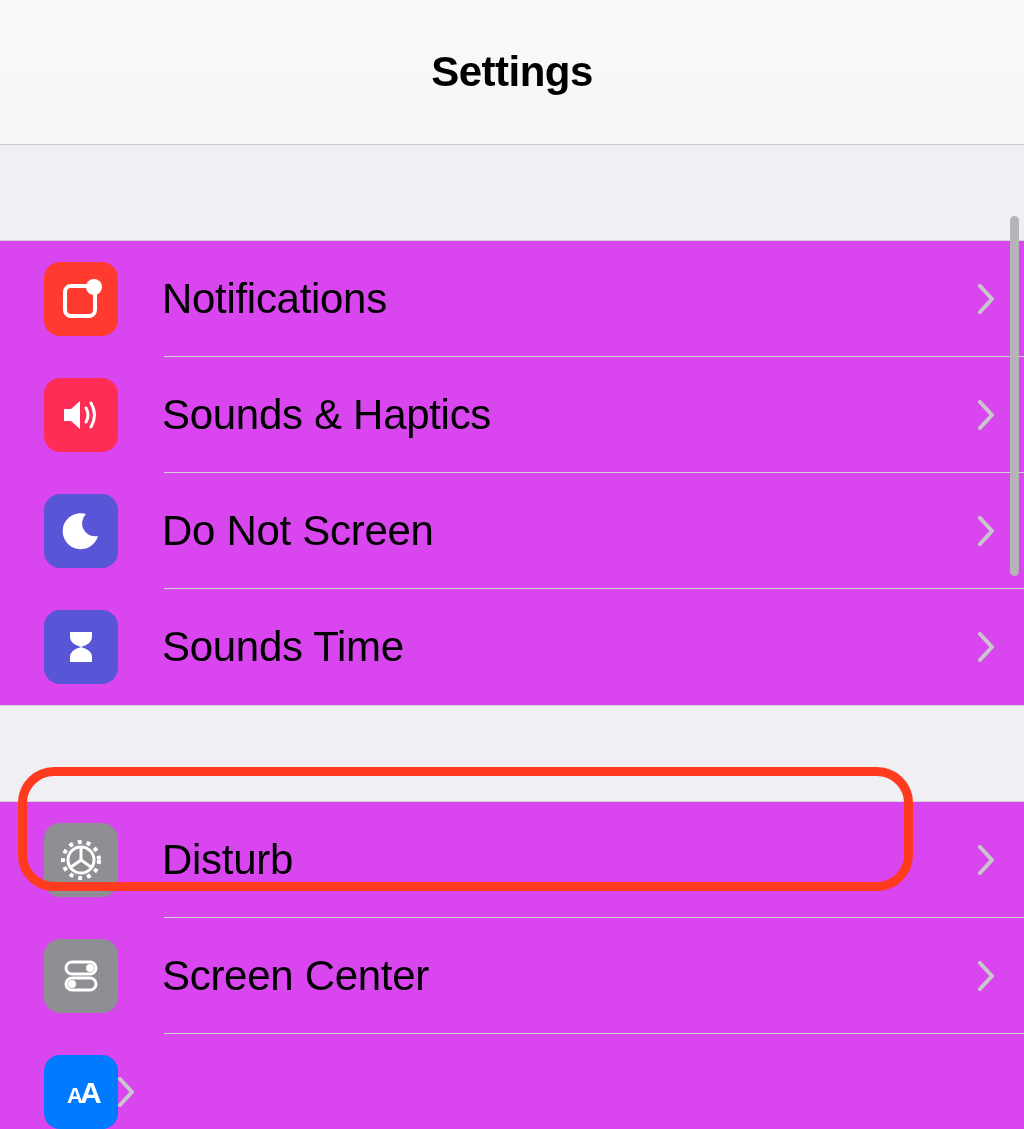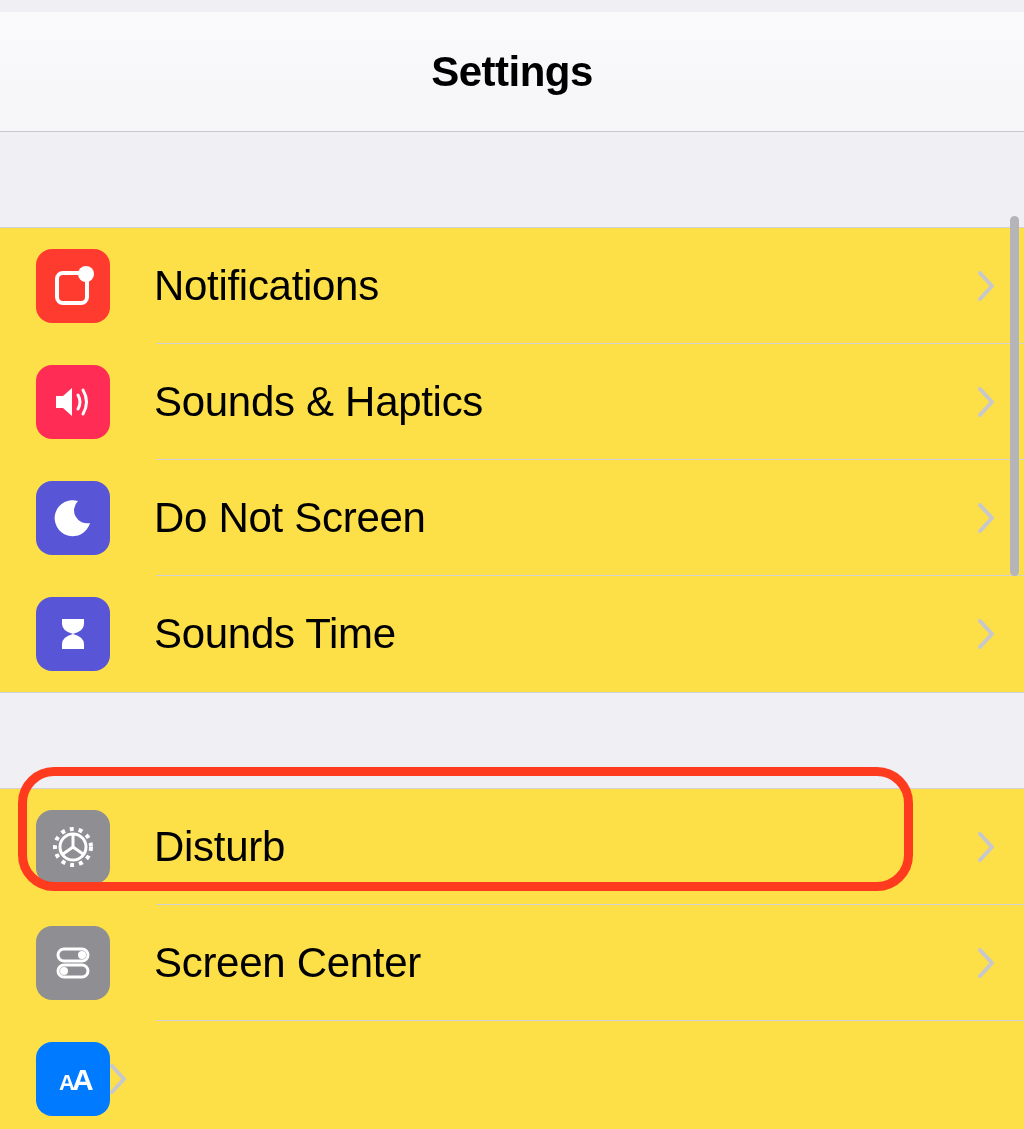--- a/index.html
+++ b/index.html
@@ -9,46 +9,46 @@
     }
     body {
       font-family: -apple-system, BlinkMacSystemFont, "Segoe UI", Helvetica, Arial, sans-serif;
       background: #efeff4;
       width: 1024px;
       height: 1129px;
       overflow: hidden;
       position: relative;
     }
     .header {
-      height: 120px;
+      height: 145px;
       background: linear-gradient(to bottom, #fafafc, #f6f6f8);
       border-bottom: 1px solid #c8c8cc;
       display: flex;
       align-items: center;
       justify-content: center;
-      margin-top: 12px;
     }
     .header-title {
       font-size: 42px;
       font-weight: 700;
       color: #000;
       letter-spacing: -0.5px;
     }
     .spacer {
       height: 95px;
       background: #efeff4;
     }
     .spacer-small {
       height: 95px;
       background: #efeff4;
     }
     .group {
-      background: #fde047;
+      background: #d946ef;
       border-top: 1px solid #d1d1d6;
       border-bottom: 1px solid #d1d1d6;
+      padding-left: 8px;
     }
     .row {
       display: flex;
       align-items: center;
       height: 116px;
       padding-left: 36px;
       padding-right: 28px;
       position: relative;
     }
     .row-sep {

